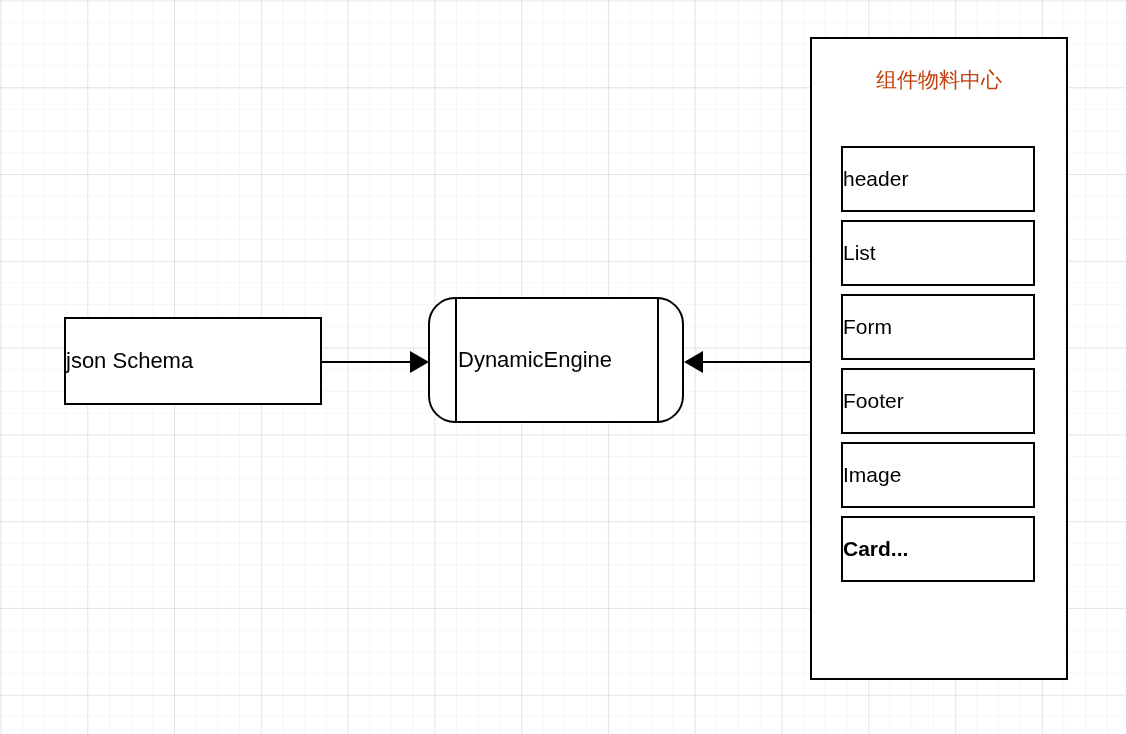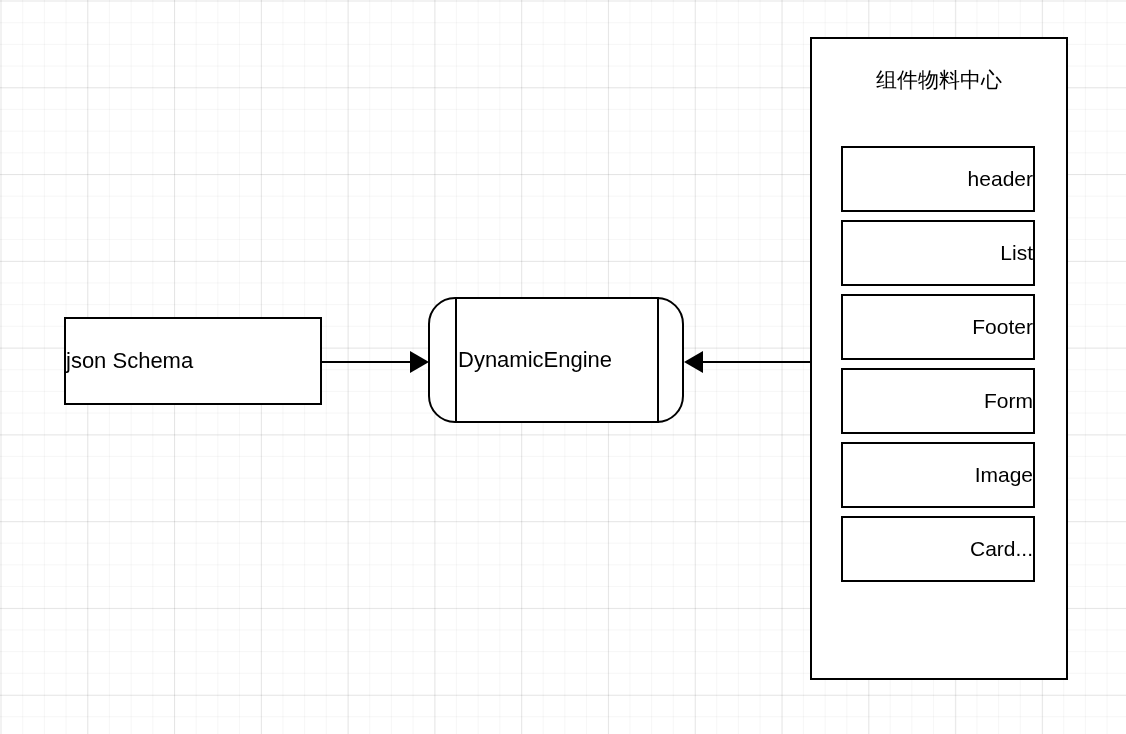--- a/index.html
+++ b/index.html
@@ -84,43 +84,43 @@
     background: #ffffff;
     border: 2px solid #000000;
   }
   #material-panel-title {
     position: absolute;
     left: 0;
     right: 0;
     top: 30px;
     text-align: center;
     font-size: 21px;
-    color: #000000;
+    color: #c2410c;
     line-height: 1;
   }
   #material-items {
     position: absolute;
     left: 29px;
     top: 107px;
     width: 194px;
   }
   .material-item {
     box-sizing: border-box;
     width: 194px;
     height: 66px;
     margin-bottom: 8px;
     background: #ffffff;
     border: 2px solid #000000;
     display: flex;
     align-items: center;
-    justify-content: flex-end;
+    justify-content: flex-start;
     font-size: 21px;
     color: #000000;
   }
-  .material-item:last-child { margin-bottom: 0; }
+  .material-item:last-child { margin-bottom: 0; font-weight: bold; }
 
   
   .edge {
     position: absolute;
     height: 0;
     border-top: 2px solid #000000;
   }
   #edge-schema-to-engine {
     left: 322px;
     top: 361px;
@@ -175,24 +175,24 @@
   <div id="material-panel">
     <div id="material-panel-title">组件物料中心</div>
     <div id="material-items">
         <div class="material-item">
           <span>header</span>
         </div>
         <div class="material-item">
           <span>List</span>
         </div>
         <div class="material-item">
+          <span>Form</span>
+        </div>
+        <div class="material-item">
           <span>Footer</span>
-        </div>
-        <div class="material-item">
-          <span>Form</span>
         </div>
         <div class="material-item">
           <span>Image</span>
         </div>
         <div class="material-item">
           <span>Card...</span>
         </div>
       </div>
   </div>
 

